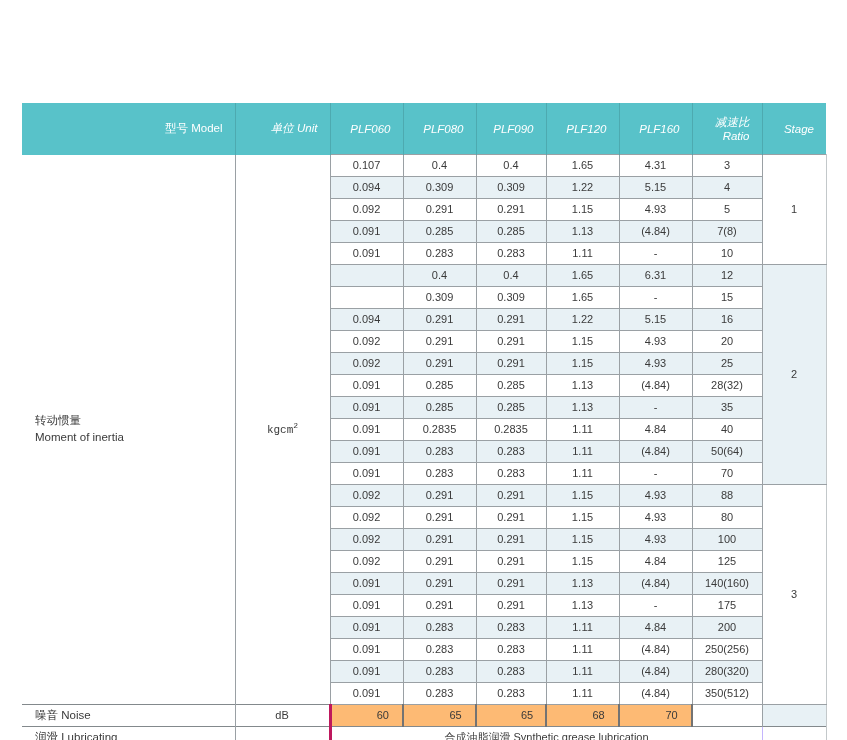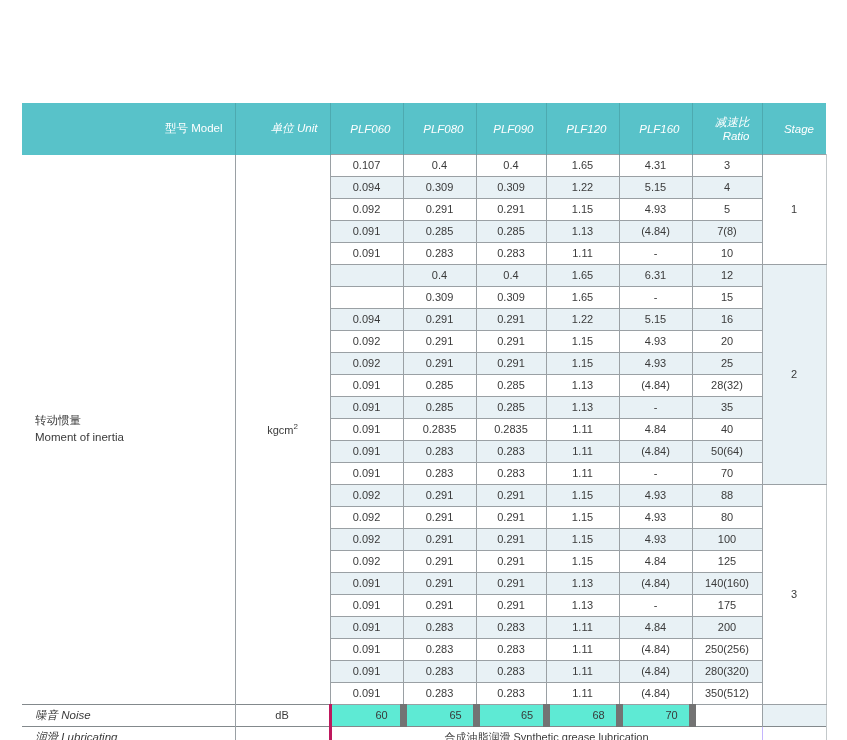--- a/index.html
+++ b/index.html
@@ -15,32 +15,32 @@
   th + th{border-left:1px solid rgba(0,0,0,0.12);font-style:italic;}
   td{height:21px;font-size:11px;text-align:center;color:#3a3a3a;padding:0;line-height:1;}
 
   
   td.d{border:1px solid #9aa0a4;}
   td.alt{background:#e8f1f5;}
 
   
   td.model-cell{border:none;border-right:1px solid #9aa0a4;text-align:left;padding-left:13px;font-size:11.5px;}
   td.model-cell .l{line-height:1.5;}
-  td.unit-cell{border:none;border-left:1px solid #9aa0a4;border-right:1px solid #9aa0a4;font-size:11px;}
+  td.unit-cell{border:none;border-left:1px solid #9aa0a4;border-right:1px solid #9aa0a4;font-size:11px;font-family:Liberation Mono, monospace;}
   td.unit-cell sup{font-size:8px;}
 
   
   td.stage-cell{border:1px solid #9aa0a4;border-right:1px solid #c3c8ca;font-size:11px;}
 
   
   tr.section td{border-top:1px solid #83898c;}
   tr.section:last-child td{border-bottom:1px solid #83898c;}
-  td.row-label{text-align:left;padding-left:13px;font-size:11.5px;border-right:1px solid #9aa0a4;font-style:italic;}
+  td.row-label{text-align:left;padding-left:13px;font-size:11.5px;border-right:1px solid #9aa0a4;}
   td.unit-col{border-right:3px solid #be185d;font-size:11px;}
-  td.nv{border-right:7px solid #737373;background:#5eead4;padding-left:32px;}
+  td.nv{border-right:2px solid #737373;background:#fdba74;padding-left:32px;}
   td.nv-empty{border-right:1px solid #9aa0a4;background:#fff;}
   td.span-cell{border-right:1px solid #c4b5fd;font-size:11px;}
   td.span-alt{background:#e8f1f5;}
   td.tail{border-right:1px solid #c3c8ca;}
   td.tail-alt{background:#e8f1f5;}
 </style>
 </head>
 <body>
 
 <div class="page">

